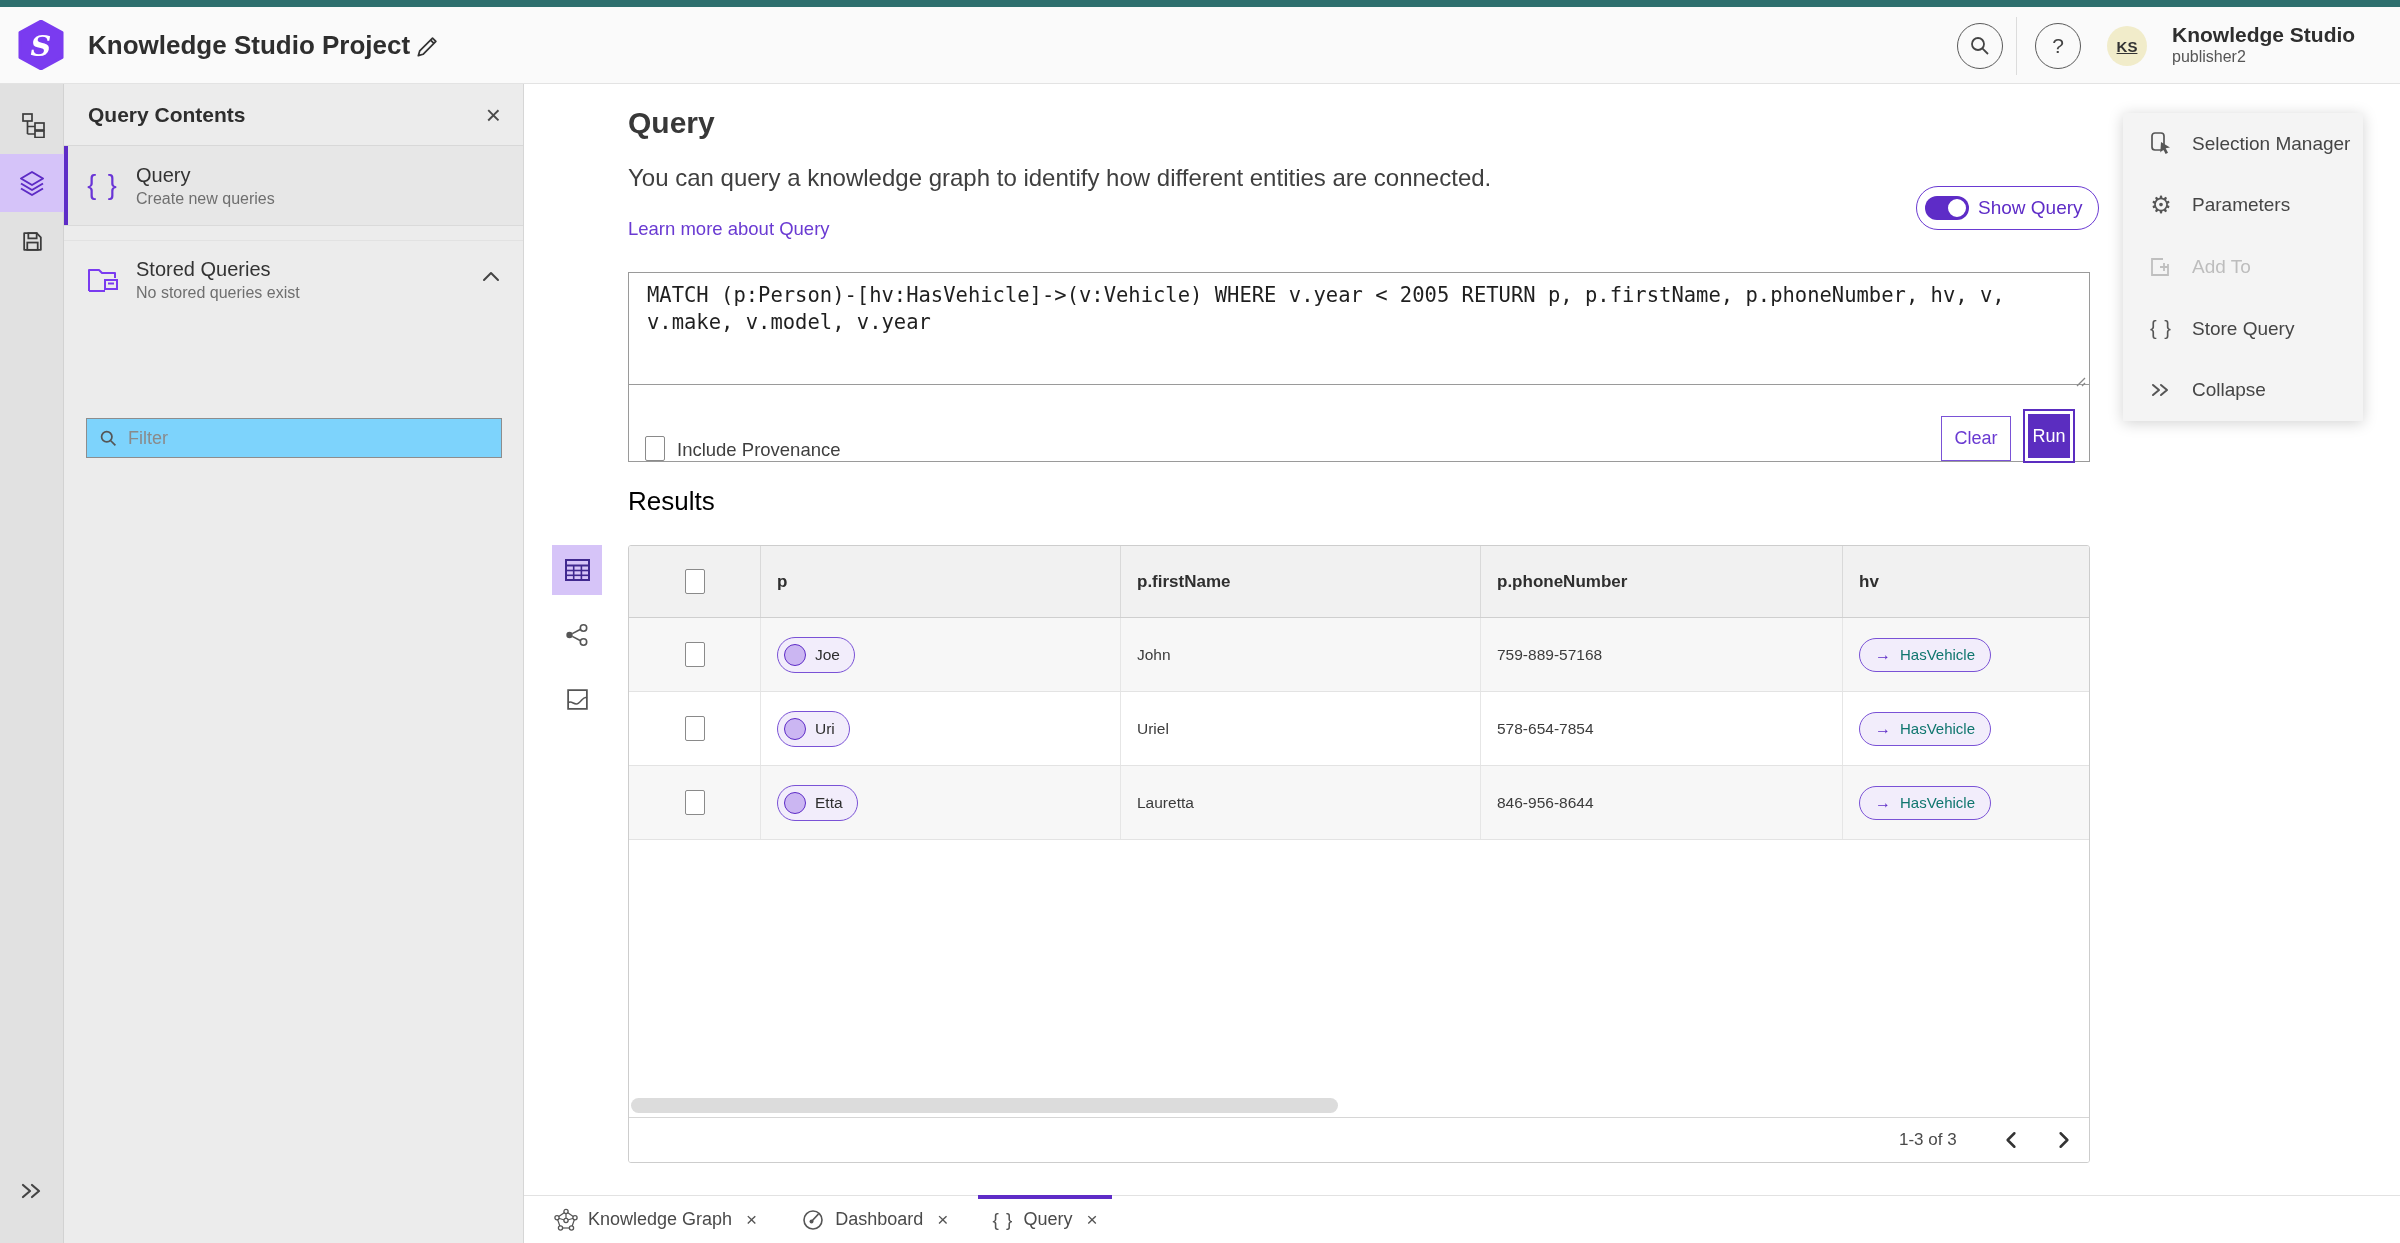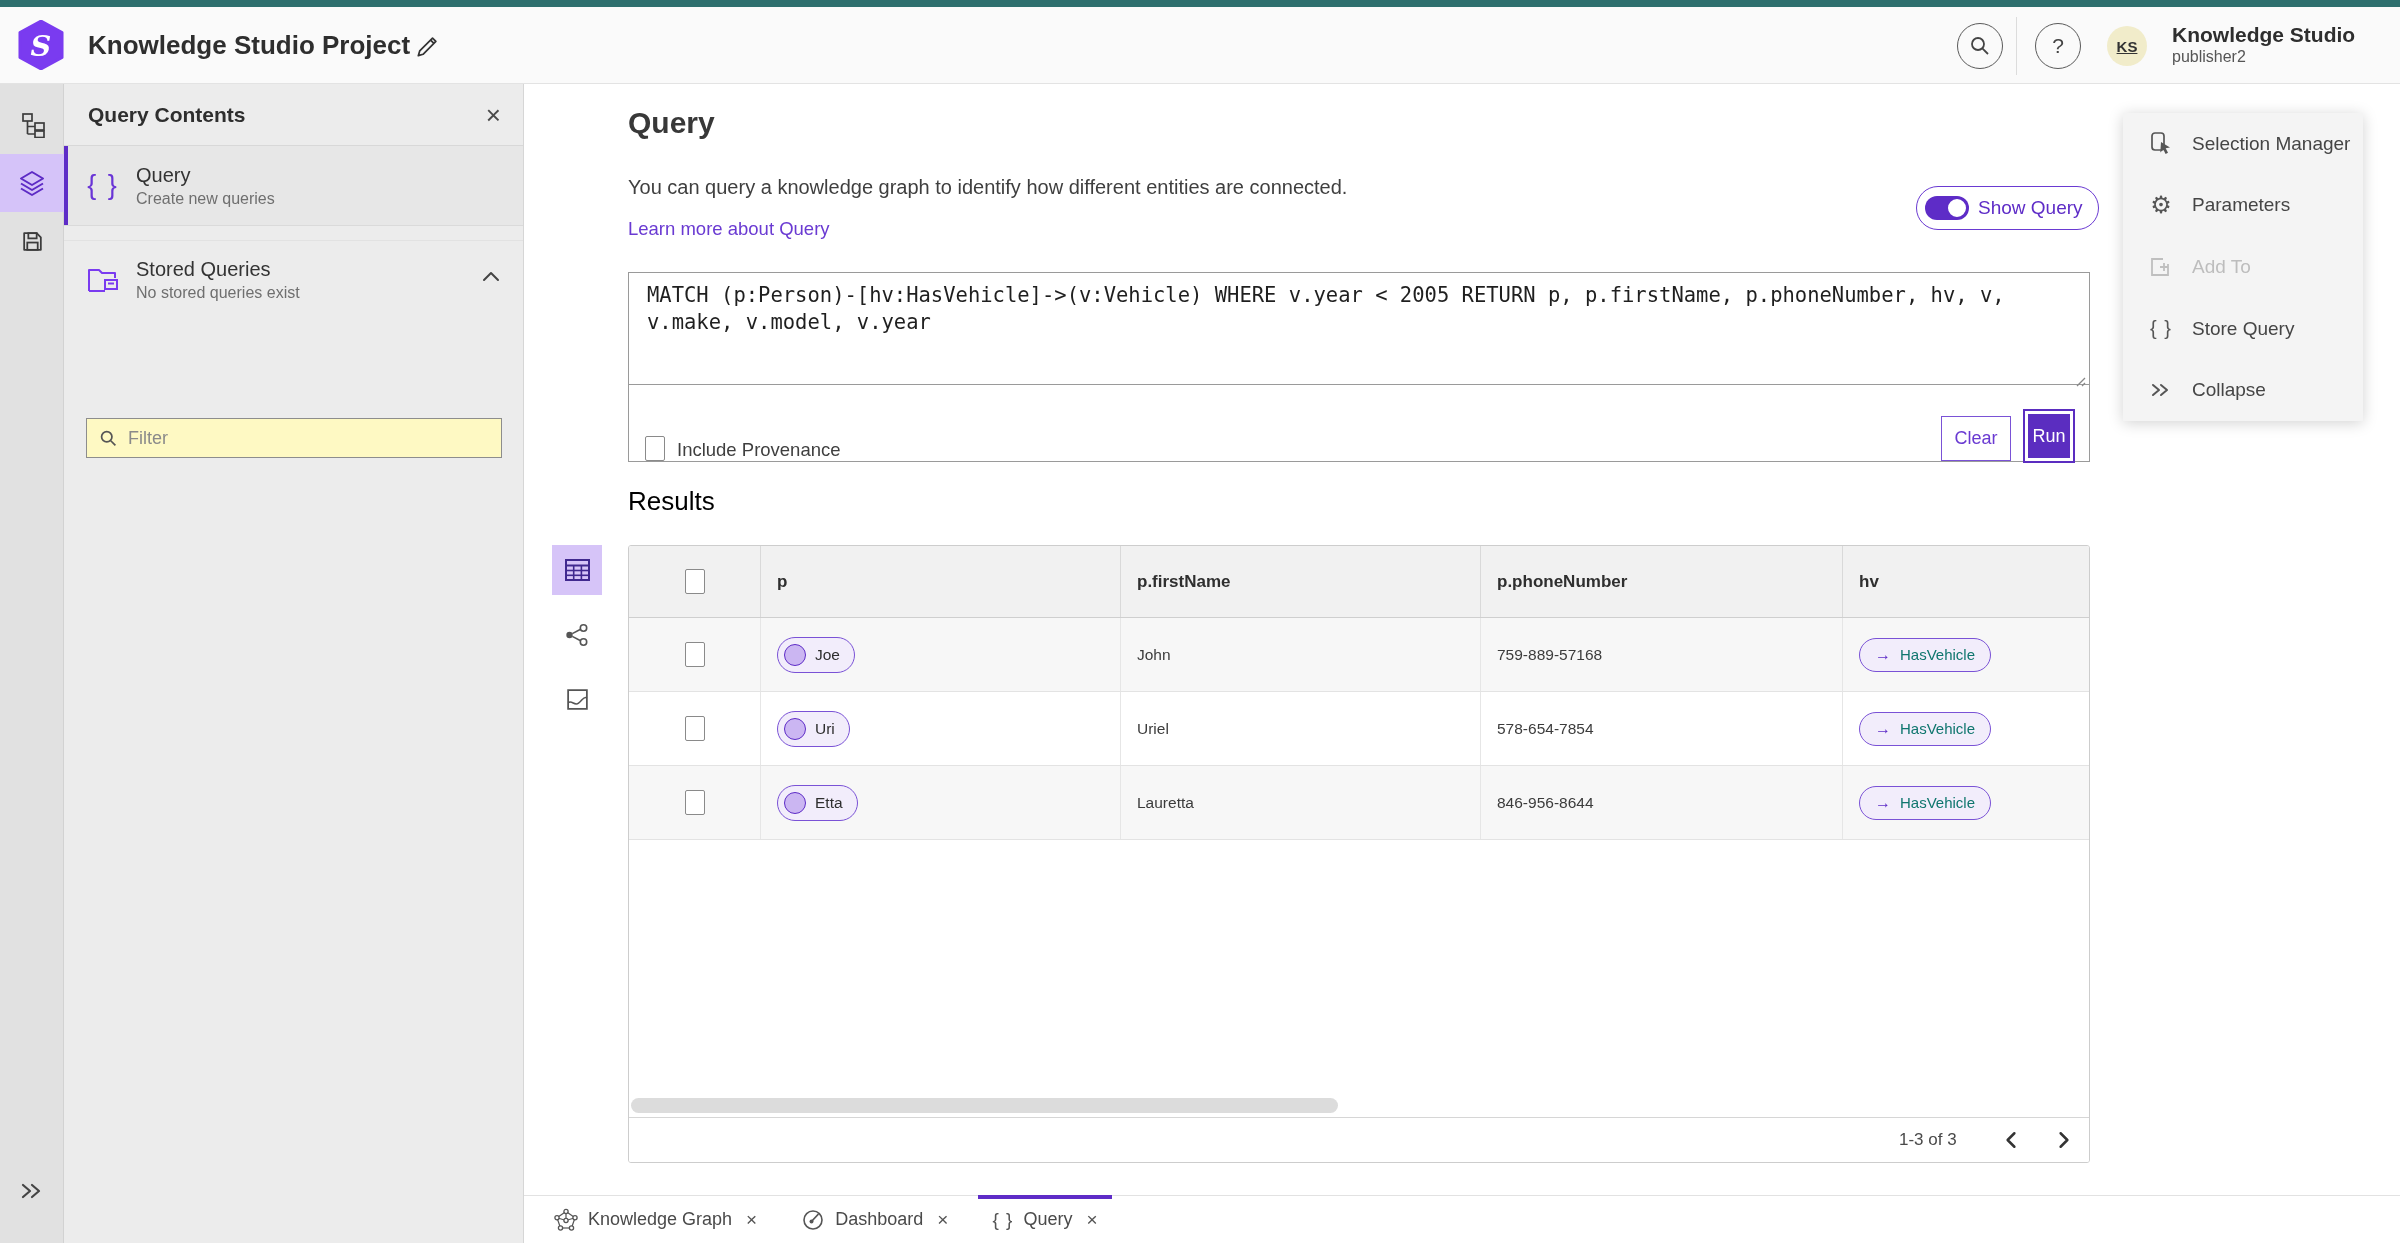--- a/index.html
+++ b/index.html
@@ -47,30 +47,30 @@
                 display:flex; align-items:center; cursor:pointer; }
   .query-item .accent { position:absolute; left:0; top:0; bottom:0; width:4px; background:#5e2cc7; }
   .item-icon { width:64px; display:flex; align-items:center; justify-content:center; flex:0 0 64px; padding-left:14px; }
   .braces-glyph { font-size:27px; color:#6a35d6; letter-spacing:2px; font-weight:400; }
   .item-texts { padding-left:8px; }
   .item-label { font-size:20px; color:#333; line-height:26px; }
   .item-sub { font-size:16px; color:#6f6f6f; line-height:22px; }
   .stored-item { position:relative; margin-top:14px; height:78px; display:flex; align-items:center;
                  border-top:1px solid #e2e2e2; cursor:pointer; }
   .stored-chevron { position:absolute; right:22px; top:28px; }
-  .filter-box { position:absolute; left:22px; top:334px; width:416px; height:40px; background:#fef9c3;
+  .filter-box { position:absolute; left:22px; top:334px; width:416px; height:40px; background:#7dd3fc;
                 border:1px solid #8d8d8d; display:flex; align-items:center; padding:0 12px; }
   .filter-box input { border:none; outline:none; flex:1; font-size:18px; color:#555; margin-left:10px;
                       background:transparent; font-family:"Liberation Sans", sans-serif; }
   .filter-box input::placeholder { color:#8a8a8a; }
 
   
   .main-bg { position:absolute; left:524px; top:84px; width:1876px; height:1111px; background:#fff; }
   .q-heading { position:absolute; left:628px; top:106px; font-size:30px; font-weight:700; color:#383838; }
-  .q-desc { position:absolute; left:628px; top:176px; font-size:20px; color:#3f3f3f; }
+  .q-desc { position:absolute; left:628px; top:164px; font-size:24px; color:#3f3f3f; }
   .q-link { position:absolute; left:628px; top:218px; font-size:18.5px; color:#6a3ad2; cursor:pointer; }
   .show-query { position:absolute; left:1916px; top:186px; height:44px; border:1.5px solid #6a3ad2;
                 border-radius:22px; display:flex; align-items:center; gap:9px; padding:0 15px 0 8px;
                 background:#fff; cursor:pointer; }
   .toggle { position:relative; width:44px; height:24px; border-radius:12px; background:#5e2cc7; }
   .toggle-knob { position:absolute; right:1px; top:1px; width:22px; height:22px; border-radius:50%;
                  background:#fff; border:2px solid #5e2cc7; }
   .show-query-label { font-size:19px; color:#5e2cc7; }
 
   .query-box { position:absolute; left:628px; top:272px; width:1462px; height:190px;

